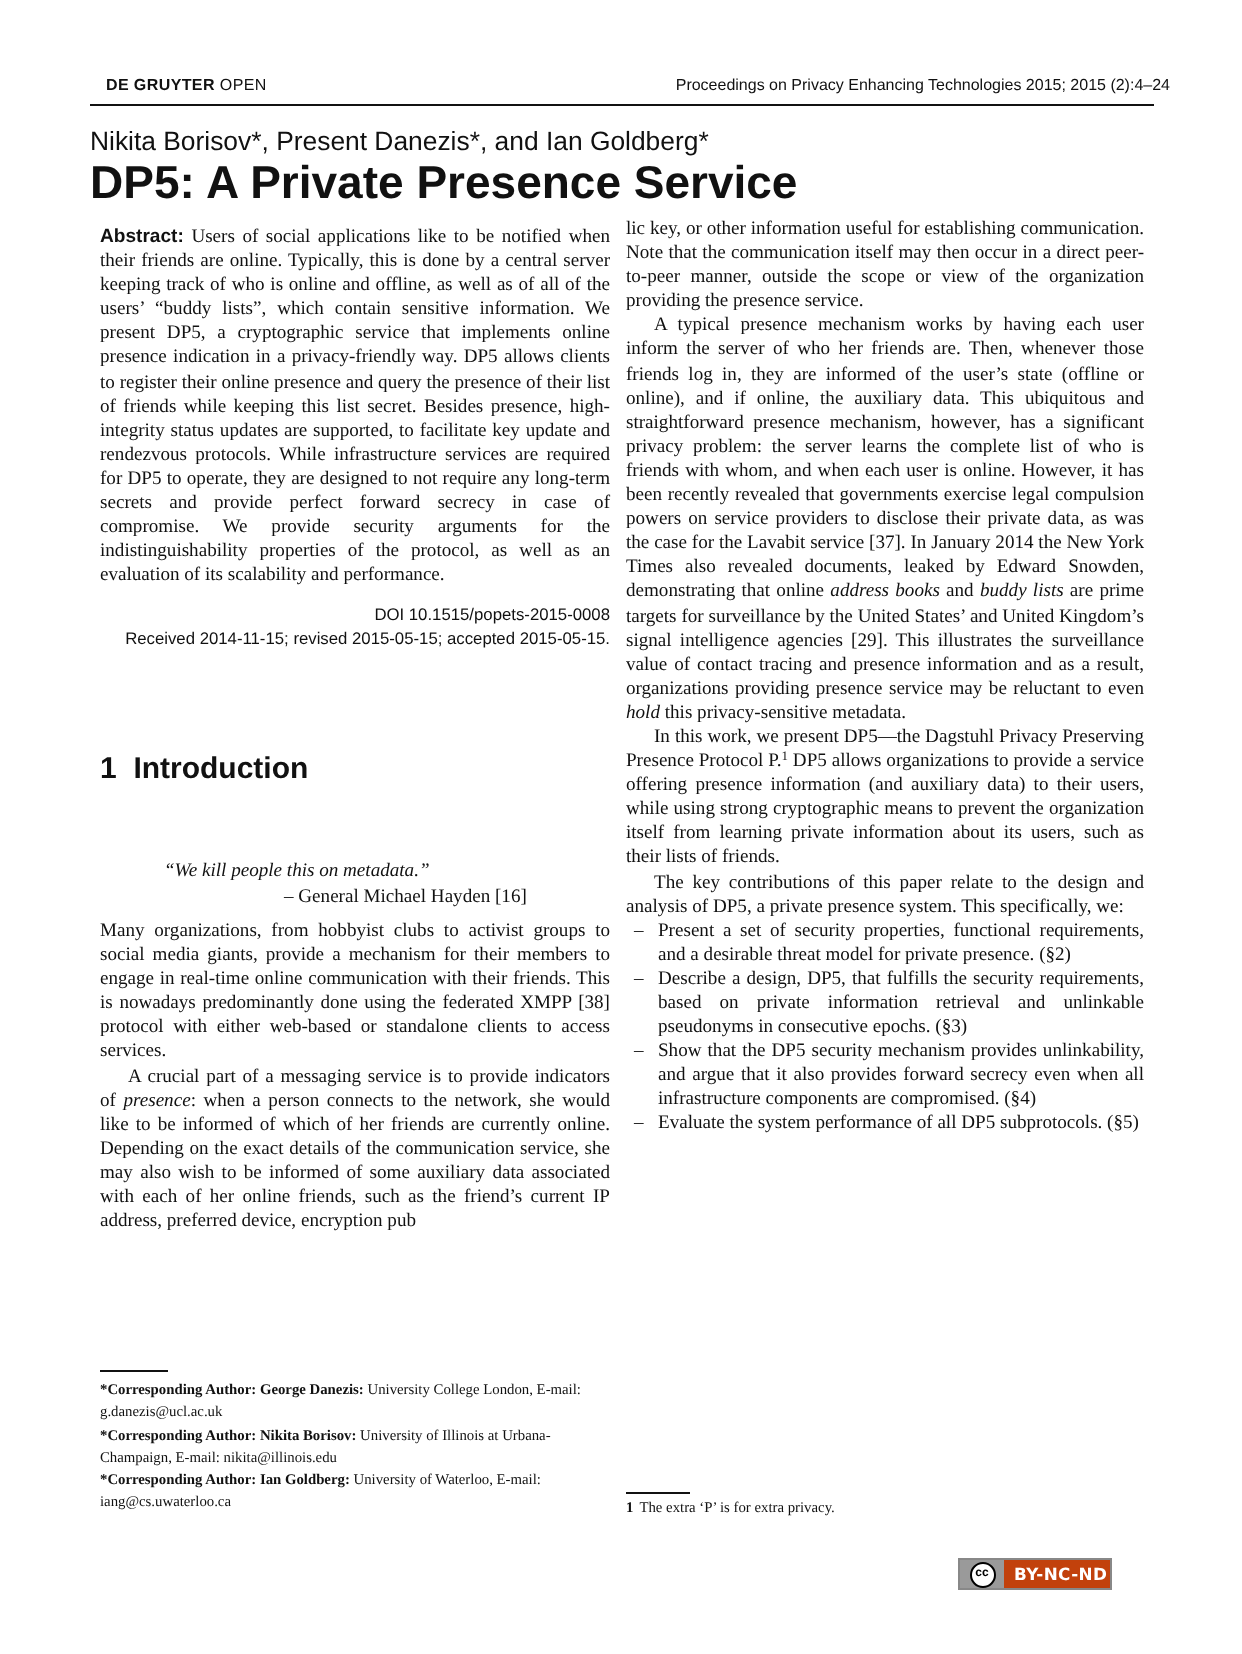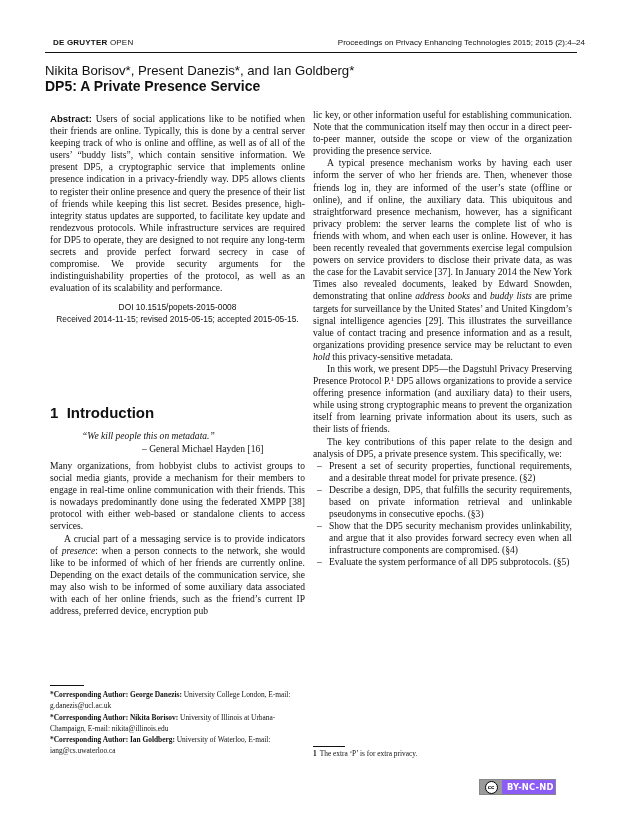--- a/index.html
+++ b/index.html
@@ -7,51 +7,51 @@
   .sans { font-family:"Liberation Sans", "DejaVu Sans", sans-serif; }
   .serif { font-family:"Liberation Serif", "DejaVu Serif", serif; }
 
   #header { position:absolute; left:53px; top:38px; width:532px; height:14px; font-size:8px; }
   #header .publisher { position:absolute; left:0; top:0; letter-spacing:0.2px; }
   #header .publisher b { font-weight:bold; }
   #header .journal { position:absolute; right:0; top:0; }
   #header-rule { position:absolute; left:45px; top:52px; width:532px; height:1.3px; background:#111; }
 
   #authors { position:absolute; left:45px; top:63px; font-size:13.2px; white-space:nowrap; }
-  #title { position:absolute; left:45px; top:78px; font-size:14px; font-weight:bold; white-space:nowrap; }
+  #title { position:absolute; left:45px; top:78px; font-size:23px; font-weight:bold; white-space:nowrap; }
 
   .col { position:absolute; width:255px; font-size:9.55px; line-height:12.1px; text-align:justify; hyphens:manual; }
   #left-col { left:50px; top:113px; }
   #right-col { left:313px; top:109px; width:259px; }
 
   p { margin:0; }
   .indent { text-indent:14px; }
   .abstract-label { font-family:"Liberation Sans", sans-serif; font-weight:bold; }
-  .meta { font-family:"Liberation Sans", sans-serif; font-size:8.4px; text-align:center; line-height:12px; }
+  .meta { font-family:"Liberation Sans", sans-serif; font-size:8.4px; text-align:right; line-height:12px; }
   #doi { margin-top:7px; }
 
-  #section-heading { position:absolute; left:50px; top:404px; font-size:15px; font-weight:bold; white-space:nowrap; }
+  #section-heading { position:absolute; left:50px; top:376px; font-size:15px; font-weight:bold; white-space:nowrap; }
   #quote { position:absolute; left:50px; top:430px; width:255px; font-size:9.55px; line-height:12.5px; }
   #quote .q-text { display:block; font-style:italic; padding-left:32px; }
   #quote .q-attr { display:block; padding-left:92px; }
   #intro-text { position:absolute; left:50px; top:460px; width:255px; font-size:9.55px; line-height:12.1px; text-align:justify; }
 
   #fn-rule-left { position:absolute; left:50px; top:685px; width:34px; height:1px; background:#111; }
   #corresp { position:absolute; left:50px; top:689px; width:260px; font-size:7.4px; line-height:11.3px; text-align:left; }
   #corresp b { font-weight:bold; }
 
   ul.contrib { list-style:none; margin:0; padding:0; }
   ul.contrib li { position:relative; padding-left:16px; text-align:justify; }
   ul.contrib li .dash { position:absolute; left:4px; top:0; }
 
   #fn-rule-right { position:absolute; left:313px; top:746px; width:32px; height:1px; background:#111; }
   #footnote { position:absolute; left:313px; top:749px; font-size:7.4px; white-space:nowrap; }
   #footnote b { font-weight:bold; margin-right:3px; }
 
-  #license-badge { position:absolute; left:479px; top:779px; width:77px; height:16px; background:#8b5cf6; border:1px solid #888; box-sizing:border-box; display:flex; align-items:center; }
+  #license-badge { position:absolute; left:479px; top:779px; width:77px; height:16px; background:#c2410c; border:1px solid #888; box-sizing:border-box; display:flex; align-items:center; }
   #license-badge .cc-box { width:22px; height:14px; background:#9a9a9a; display:flex; align-items:center; justify-content:center; }
   #license-badge .cc-circle { width:11px; height:11px; border-radius:50%; background:#fff; border:1.3px solid #000; font-family:"Liberation Sans", sans-serif; font-size:6px; font-weight:bold; line-height:11px; text-align:center; color:#000; }
   #license-badge .lic-text { color:#fff; font-family:"DejaVu Sans", sans-serif; font-weight:bold; font-size:8.4px; padding-left:5px; letter-spacing:0.2px; }
   sup { font-size:6.5px; vertical-align:top; position:relative; top:-2px; }
 </style>
 </head>
 <body>
 
 <div id="header" class="sans">
   <span class="publisher"><b>DE GRUYTER</b> <span>OPEN</span></span>

